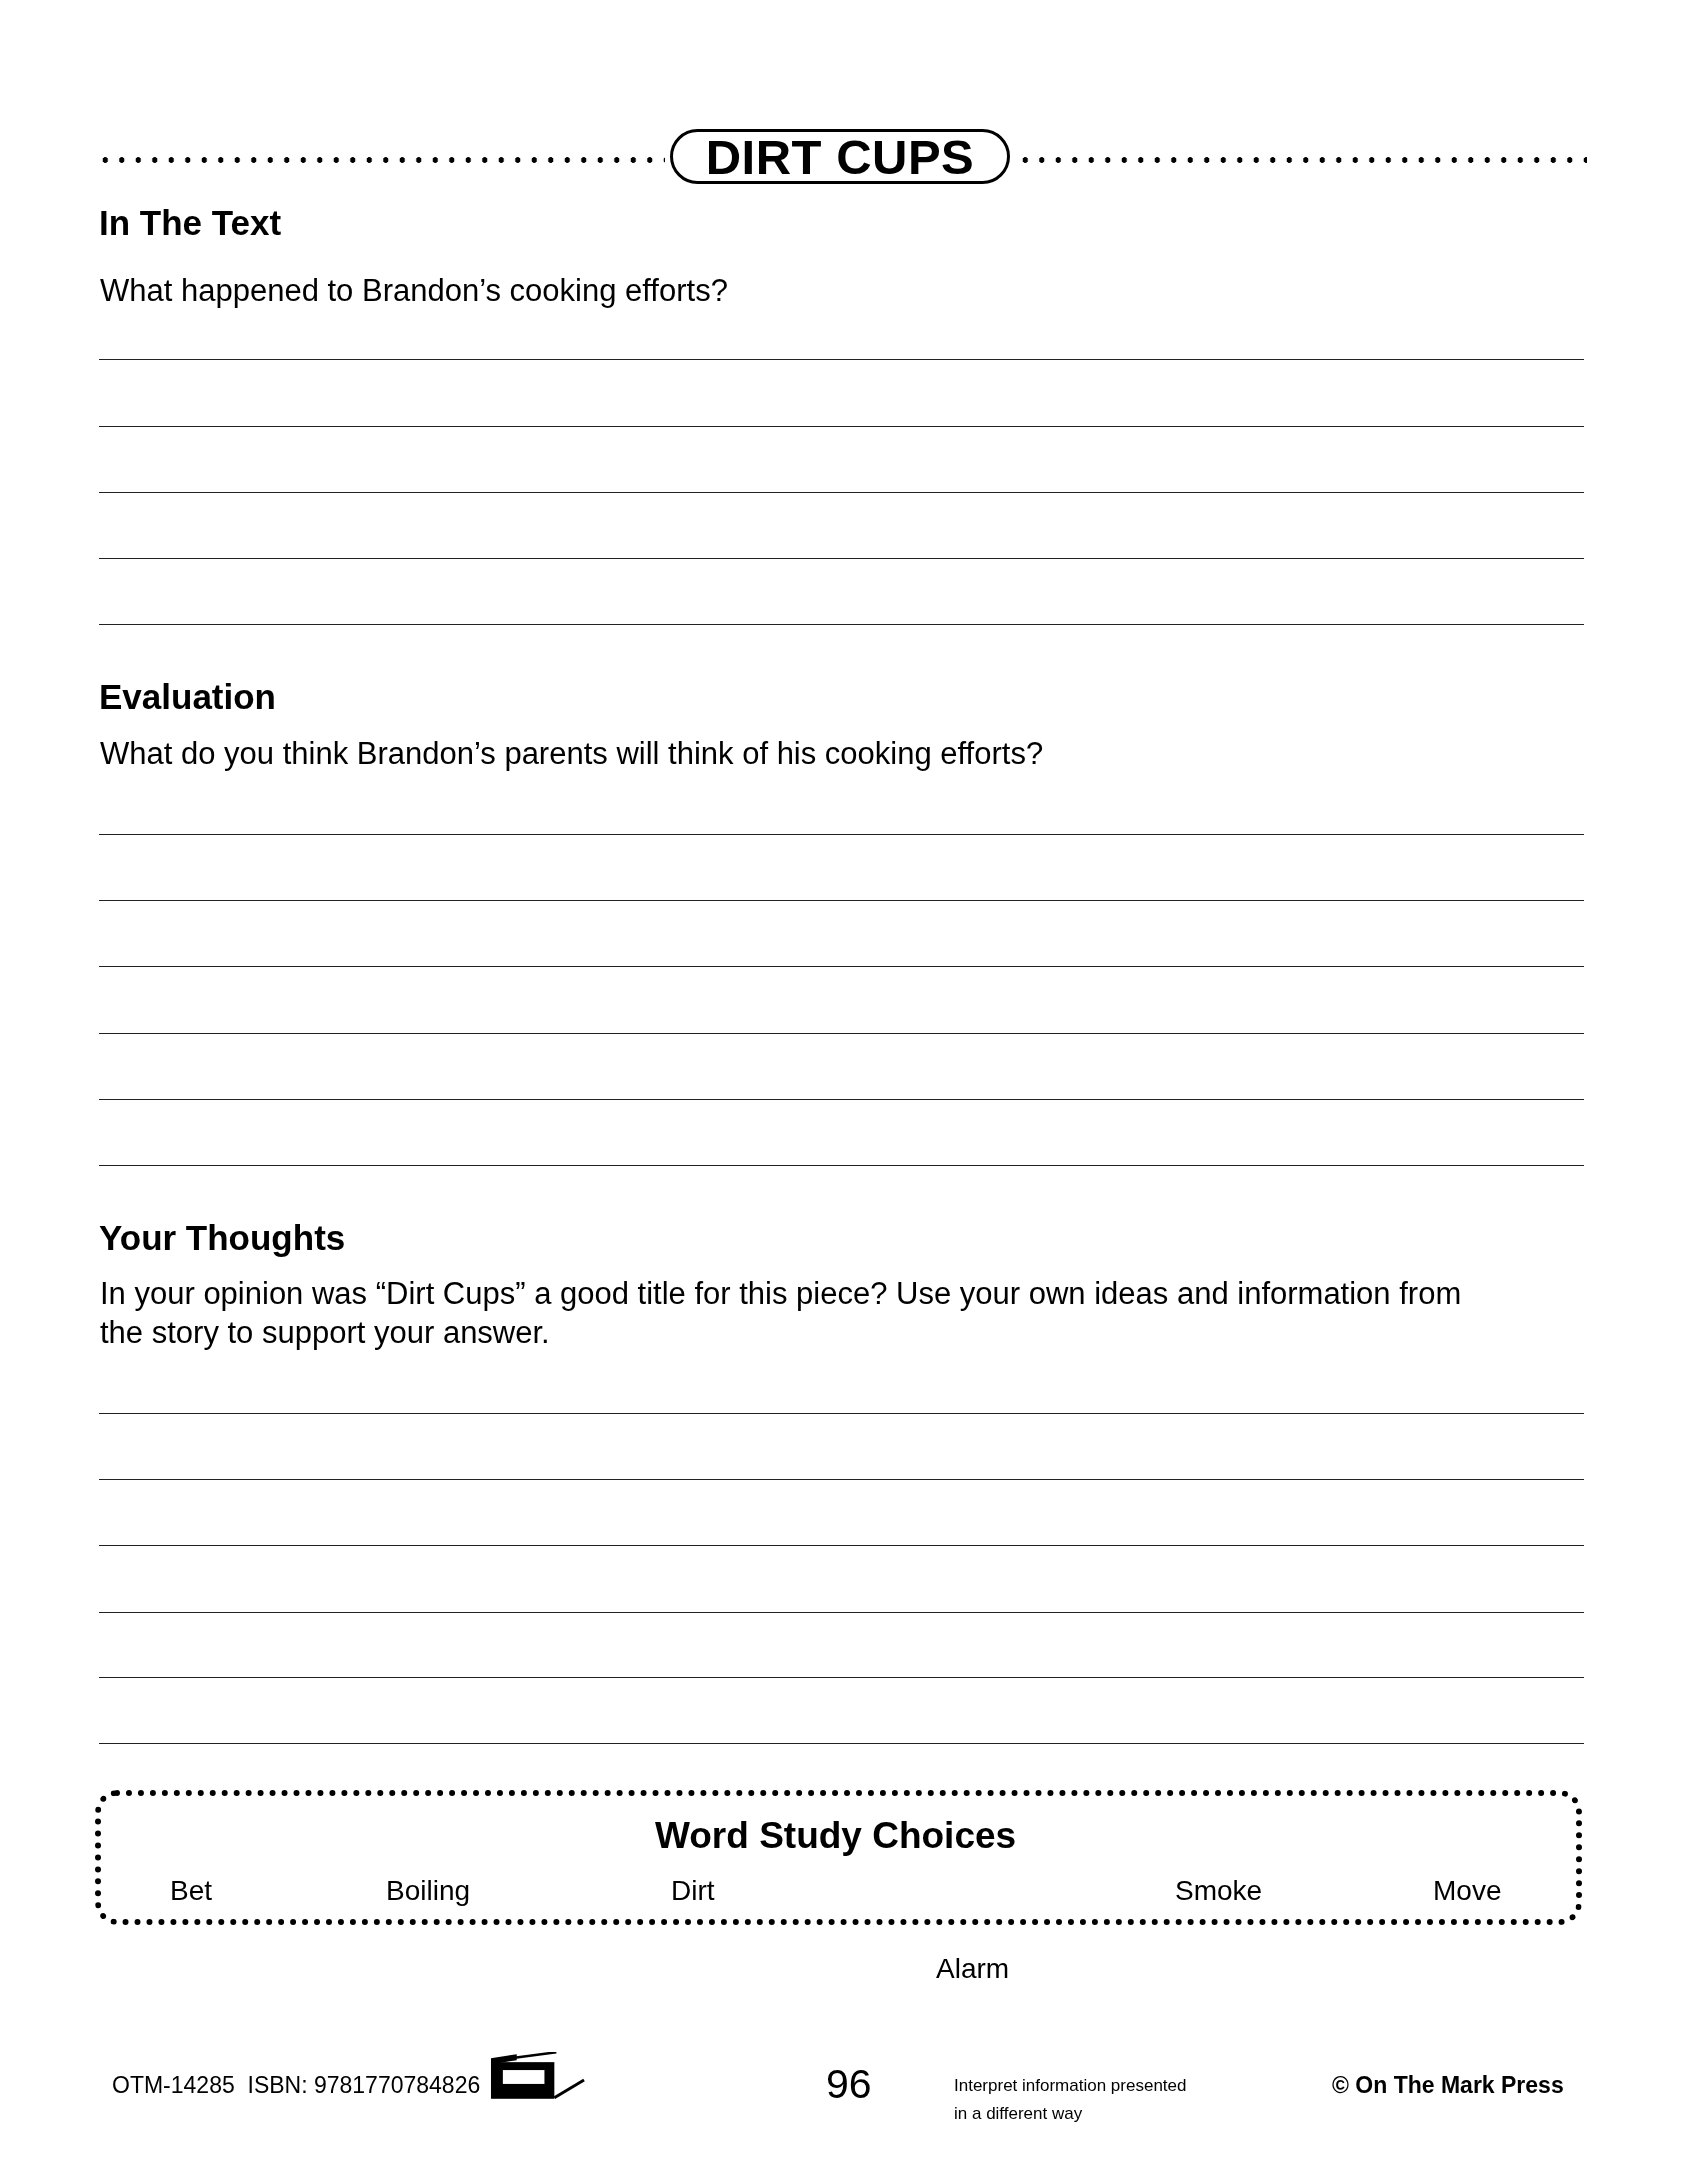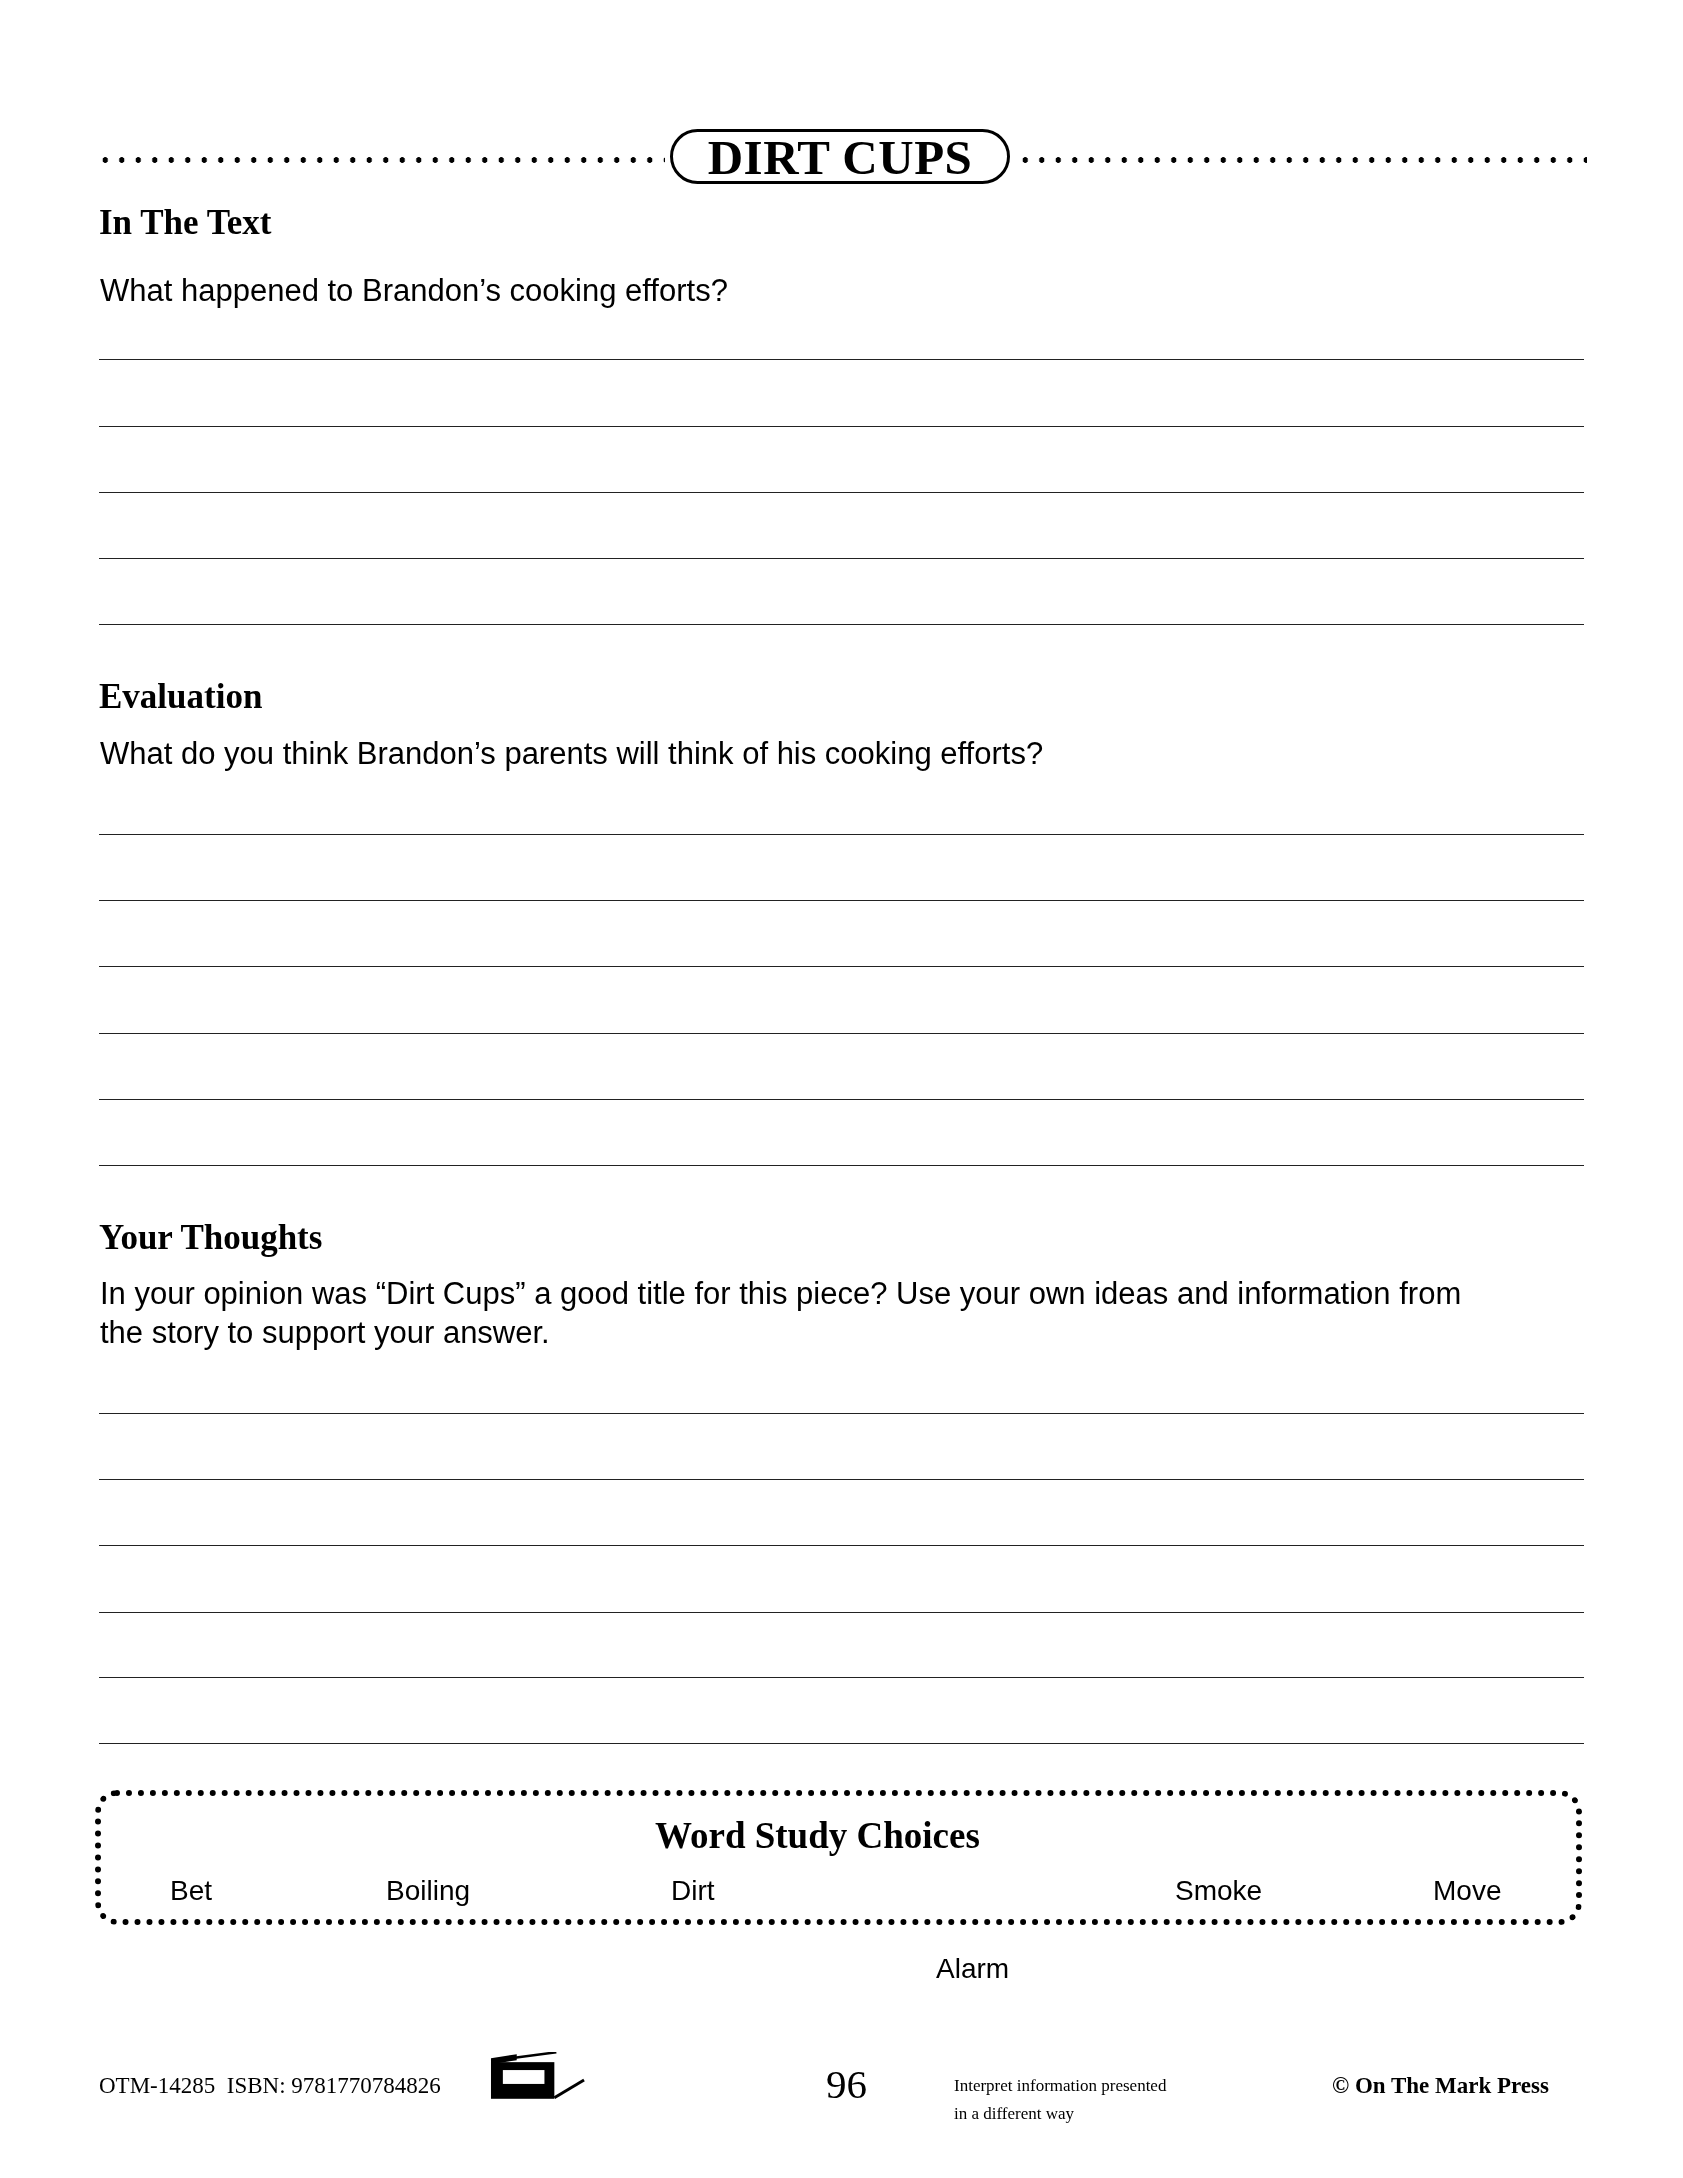--- a/index.html
+++ b/index.html
@@ -1,18 +1,18 @@
 <!DOCTYPE html>
 <html><head>
 <meta charset="utf-8">
 <style>
   html, body { margin: 0; padding: 0; background: #ffffff; }
   body { width: 1683px; height: 2178px; position: relative; overflow: hidden; color: #000; }
   .abs { position: absolute; }
-  .serif { font-family: Liberation Serif, serif; }
+  .serif { font-family: Liberation Sans, sans-serif; }
   .sans { font-family: "Liberation Sans", "DejaVu Sans", sans-serif; }
 
   
   .dots-row {
     position: absolute; height: 6px;
     background-image: radial-gradient(circle, #000 2.6px, transparent 3px);
     background-size: 16.5px 6px; background-repeat: repeat-x;
   }
   .title-pill {
     position: absolute; left: 670px; top: 129px; width: 340px; height: 55px;
@@ -75,21 +75,21 @@
 
 <div class="word-box"></div>
 <div class="abs serif word-heading" style="left:655px; top:1817px;">Word Study Choices</div>
 <div class="abs sans word-item" style="left:170px; top:1877px;">Bet</div>
 <div class="abs sans word-item" style="left:386px; top:1877px;">Boiling</div>
 <div class="abs sans word-item" style="left:671px; top:1877px;">Dirt</div>
 <div class="abs sans word-item" style="left:936px; top:1955px;">Alarm</div>
 <div class="abs sans word-item" style="left:1175px; top:1877px;">Smoke</div>
 <div class="abs sans word-item" style="left:1433px; top:1877px;">Move</div>
 
-<div class="abs serif footer-text" style="left:99px; top:2074px; white-space:pre;">OTM-14285  ISBN: 9781770784826</div>
+<div class="abs serif footer-text" style="left:112px; top:2074px; white-space:pre;">OTM-14285  ISBN: 9781770784826</div>
 <div class="abs" style="left:489px; top:2052px; width:99px; height:50px;">
   <svg width="99" height="50" viewBox="0 0 100 50">
     <polygon points="2,6 28,2 28,8 2,12" fill="#000"></polygon>
     <line x1="22" y1="6" x2="68" y2="0" stroke="#000" stroke-width="2.5"></line>
     <rect x="2" y="10" width="64" height="37" fill="#000"></rect>
     <rect x="14" y="18" width="42" height="14" fill="#fff"></rect>
     <line x1="66" y1="46" x2="96" y2="28" stroke="#000" stroke-width="3"></line>
   </svg>
 </div>
 <div class="abs serif footer-page" style="left:826px; top:2064px;">96</div>

